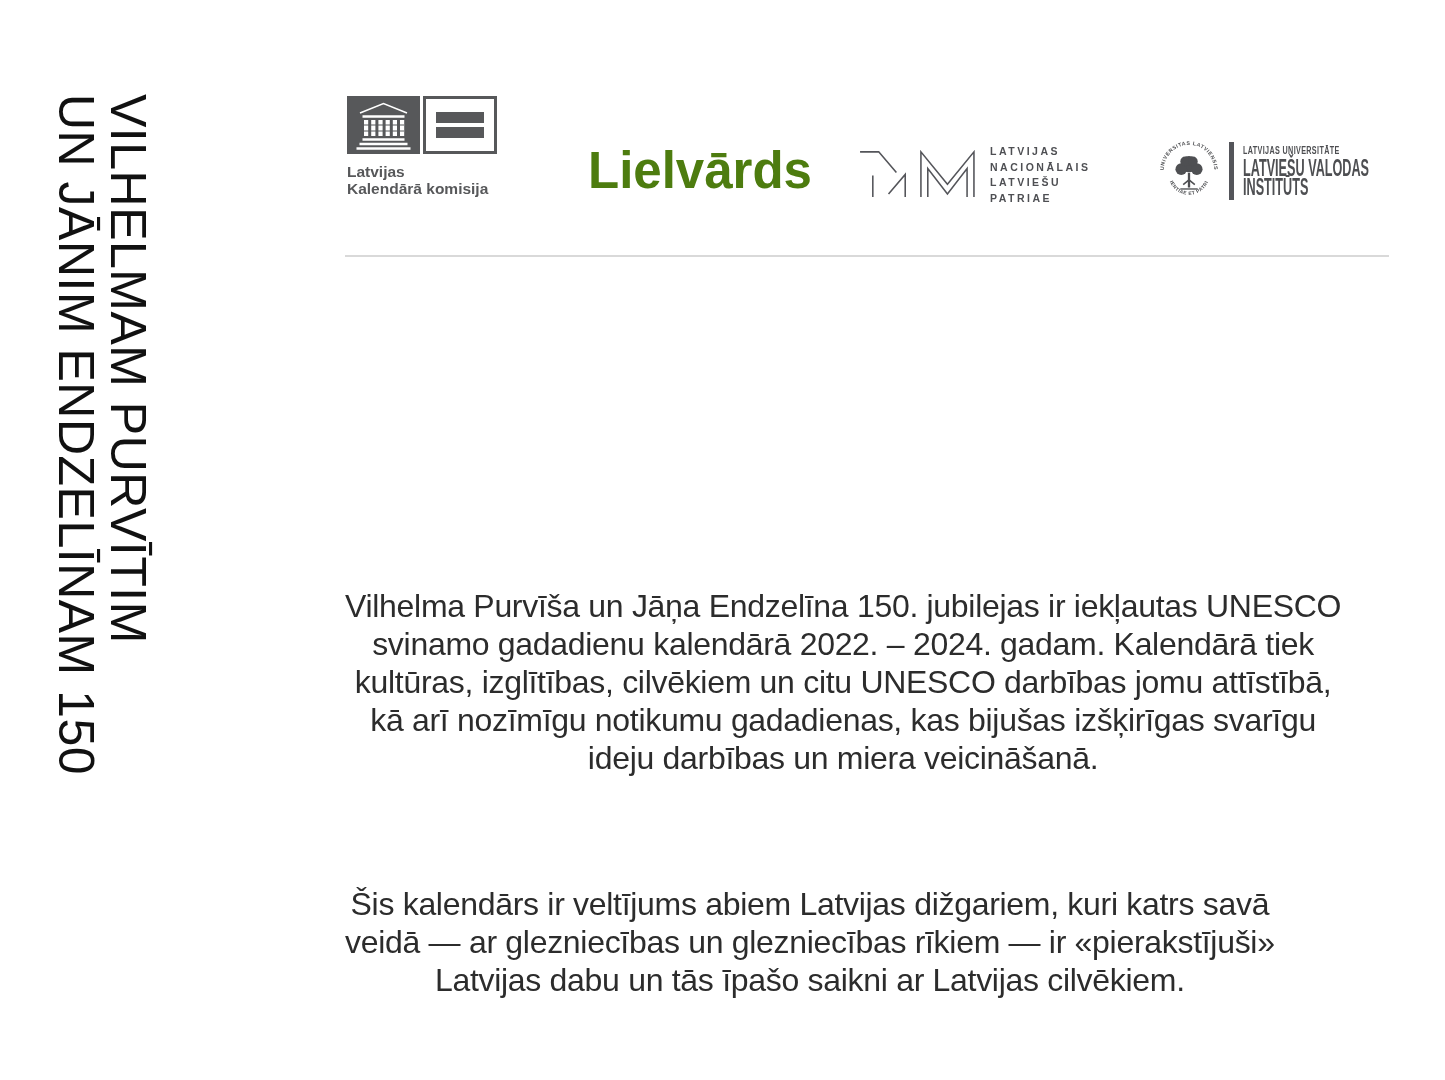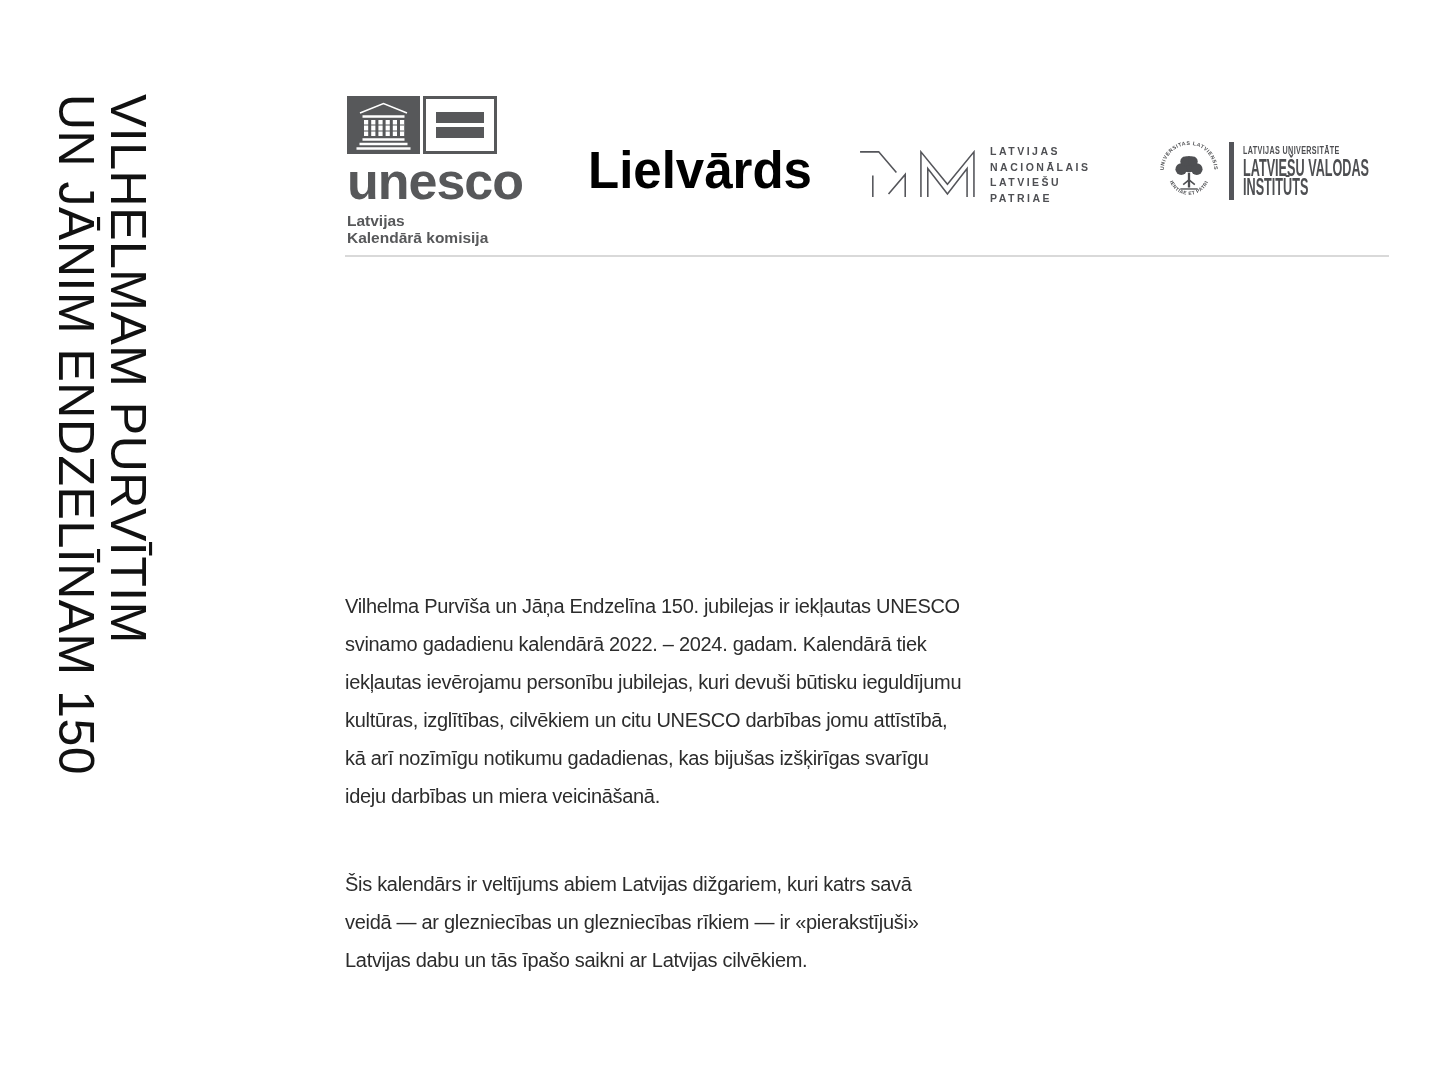--- a/index.html
+++ b/index.html
@@ -20,38 +20,38 @@
   
   .unesco{left:347px;top:96px;width:160px;}
   .unesco-boxes{display:flex;gap:3px;height:58px;}
   .unesco-emblem-box{width:73px;height:58px;background:#57585a;display:flex;align-items:center;justify-content:center;}
   .unesco-equals-box{box-sizing:border-box;width:74px;height:58px;border:3.5px solid #57585a;background:#fff;
     display:flex;flex-direction:column;align-items:center;justify-content:center;gap:4px;}
   .equals-bar{width:48px;height:11px;background:#57585a;}
   .unesco-wordmark{margin-top:5px;font-size:52px;line-height:44px;font-weight:700;letter-spacing:-1px;color:#57585a;}
   .unesco-sub{margin-top:9px;font-size:15.5px;line-height:17px;font-weight:700;color:#57585a;}
   
-  .lielvards{left:588px;top:146px;font-size:51px;line-height:50px;font-weight:600;color:#000000;letter-spacing:0;}
+  .lielvards{left:588px;top:146px;font-size:51px;line-height:50px;font-weight:600;color:#4d7c0f;letter-spacing:0;}
   
   .museum{left:858px;top:144px;display:flex;gap:14px;}
   .museum-text div{font-size:10.5px;line-height:15.6px;font-weight:600;letter-spacing:2.5px;color:#4e4f53;white-space:nowrap;}
   
   .university{left:1158px;top:139px;display:flex;}
   .lu-bar{width:4.5px;height:58px;background:#54555a;margin:3px 9px 0 9px;}
   .lu-text{margin-top:6px;white-space:nowrap;color:#4e4f52;}
   .lu-line1{font-size:10px;font-weight:700;letter-spacing:0.5px;transform:scaleX(0.72);transform-origin:left top;line-height:12px;}
   .lu-line2,.lu-line3{font-size:23px;font-weight:700;transform:scaleX(0.55);transform-origin:left top;line-height:19px;}
   .lu-line2{margin-top:2px;}
   
   .divider{position:absolute;left:345px;top:255px;width:1044px;height:2px;background:#d9d9d9;}
   
-  .body-par{position:absolute;left:345px;color:#2c2c2c;font-size:20px;line-height:38px;letter-spacing:-0.3px;}
+  .body-par{position:absolute;left:345px;color:#2c2c2c;font-size:32px;line-height:38px;letter-spacing:-0.3px;text-align:center;}
   .body-par div{white-space:nowrap;}
   .par1{top:587px;}
-  .par2{top:865px;}
+  .par2{top:885px;}
 </style>
 </head>
 <body>
 
 <div class="slide">
 
   <div class="vertical-title">
     <div>VILHELMAM PURVĪTIM</div>
     <div>UN JĀNIM ENDZELĪNAM 150</div>
   </div>
@@ -81,21 +81,20 @@
             <path d="M12.5,48 H60.5" stroke-width="2.6"></path>
             <path d="M9.5,52.5 H63.5" stroke-width="2.6"></path>
           </g>
         </svg>
       </div>
       <div class="unesco-equals-box">
         <div class="equals-bar"></div>
         <div class="equals-bar"></div>
       </div>
     </div>
-    <div class="unesco-wordmark">unesco</div>
     <div class="unesco-sub">
       <div>Latvijas</div>
       <div>Kalendārā komisija</div>
     </div>
   </div>
 
   <div class="logo lielvards">Lielvārds</div>
 
   <div class="logo museum">
     <svg width="118" height="54" viewBox="0 0 120 55">
@@ -148,21 +147,20 @@
       <div class="lu-line2">LATVIEŠU VALODAS</div>
       <div class="lu-line3">INSTITŪTS</div>
     </div>
   </div>
 
   <div class="divider"></div>
 
   <div class="body-par par1">
     <div>Vilhelma Purvīša un Jāņa Endzelīna 150. jubilejas ir iekļautas UNESCO</div>
     <div>svinamo gadadienu kalendārā 2022. – 2024. gadam. Kalendārā tiek</div>
-    <div>iekļautas ievērojamu personību jubilejas, kuri devuši būtisku ieguldījumu</div>
     <div>kultūras, izglītības, cilvēkiem un citu UNESCO darbības jomu attīstībā,</div>
     <div>kā arī nozīmīgu notikumu gadadienas, kas bijušas izšķirīgas svarīgu</div>
     <div>ideju darbības un miera veicināšanā.</div>
   </div>
 
   <div class="body-par par2">
     <div>Šis kalendārs ir veltījums abiem Latvijas dižgariem, kuri katrs savā</div>
     <div>veidā — ar glezniecības un glezniecības rīkiem — ir «pierakstījuši»</div>
     <div>Latvijas dabu un tās īpašo saikni ar Latvijas cilvēkiem.</div>
   </div>

